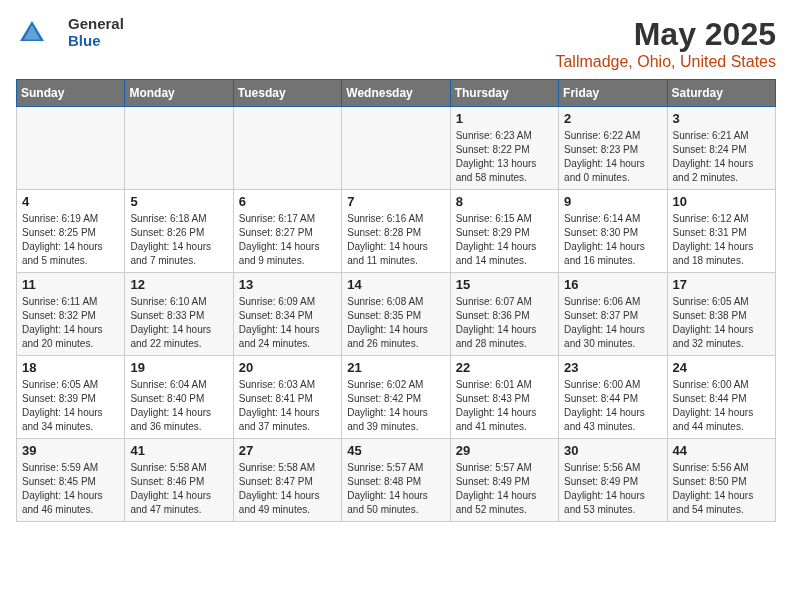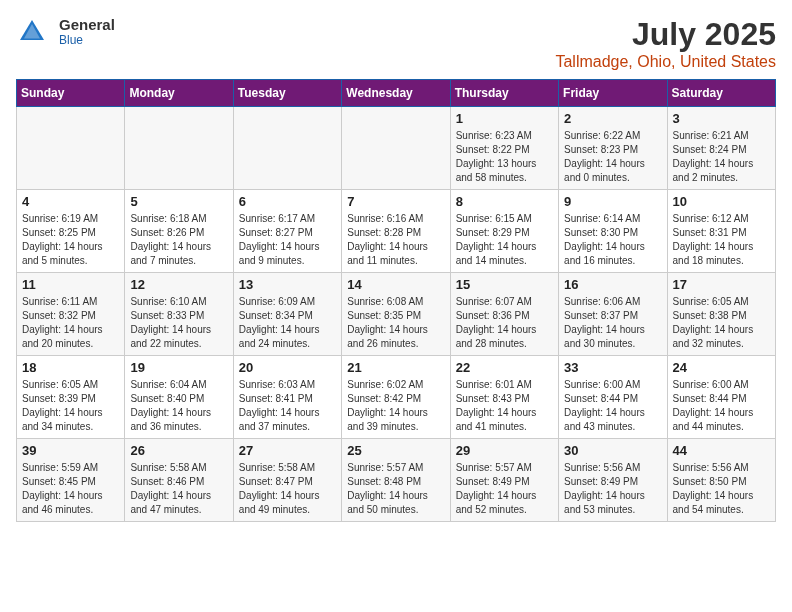--- a/index.html
+++ b/index.html
@@ -12,35 +12,35 @@
     }
     .header-area {
       display: flex;
       justify-content: space-between;
       align-items: flex-start;
       margin-bottom: 8px;
     }
     .logo {
       display: flex;
       align-items: center;
-      gap: 11px;
+      gap: 20px;
     }
     .logo-text {
       display: flex;
       flex-direction: column;
       line-height: 1.1;
     }
     .logo-general {
       font-size: 15px;
       font-weight: bold;
       color: #333;
     }
     .logo-blue {
-      font-size: 12px;
-      font-weight: normal;
+      font-size: 15px;
+      font-weight: bold;
       color: #1a5fa8;
     }
     .logo-icon {
       width: 32px;
       height: 32px;
     }
     .title-area {
       text-align: right;
     }
     .main-title {
@@ -51,21 +51,21 @@
     .sub-title {
       font-size: 16px;
       color: #c2410c;
     }
     table {
       width: 100%;
       border-collapse: collapse;
       font-size: 11px;
     }
     thead tr th {
-      background-color: #701a75;
+      background-color: #737373;
       color: #fff;
       padding: 6px 4px;
       text-align: left;
       font-size: 12px;
       font-weight: bold;
       border: 1px solid #1a5fa8;
     }
     tbody tr td {
       border: 1px solid #ccc;
       padding: 4px 5px;
@@ -103,21 +103,21 @@
     <svg class="logo-icon" viewBox="0 0 40 40" xmlns="http://www.w3.org/2000/svg">
       <polygon points="20,5 35,30 5,30" fill="#2176c7"></polygon>
       <polygon points="20,10 30,28 10,28" fill="#fff" opacity="0.3"></polygon>
     </svg>
     <div class="logo-text">
       <span class="logo-general">General</span>
       <span class="logo-blue">Blue</span>
     </div>
   </div>
   <div class="title-area">
-    <div class="main-title">July 2025</div>
+    <div class="main-title">May 2025</div>
     <div class="sub-title">Tallmadge, Ohio, United States</div>
   </div>
 </div>
 
 <table>
   <thead>
     <tr id="header-row">
         <th>Sunday</th>
         <th>Monday</th>
         <th>Tuesday</th>
@@ -221,43 +221,43 @@
         </td>
         <td>
           <div class="day-num">21</div>
           <div class="day-info">Sunrise: 6:02 AM<br>Sunset: 8:42 PM<br>Daylight: 14 hours and 39 minutes.</div>
         </td>
         <td>
           <div class="day-num">22</div>
           <div class="day-info">Sunrise: 6:01 AM<br>Sunset: 8:43 PM<br>Daylight: 14 hours and 41 minutes.</div>
         </td>
         <td>
-          <div class="day-num">33</div>
+          <div class="day-num">23</div>
           <div class="day-info">Sunrise: 6:00 AM<br>Sunset: 8:44 PM<br>Daylight: 14 hours and 43 minutes.</div>
         </td>
         <td>
           <div class="day-num">24</div>
           <div class="day-info">Sunrise: 6:00 AM<br>Sunset: 8:44 PM<br>Daylight: 14 hours and 44 minutes.</div>
         </td>
       </tr>
       <tr>
         <td>
           <div class="day-num">39</div>
           <div class="day-info">Sunrise: 5:59 AM<br>Sunset: 8:45 PM<br>Daylight: 14 hours and 46 minutes.</div>
         </td>
         <td>
-          <div class="day-num">26</div>
+          <div class="day-num">41</div>
           <div class="day-info">Sunrise: 5:58 AM<br>Sunset: 8:46 PM<br>Daylight: 14 hours and 47 minutes.</div>
         </td>
         <td>
           <div class="day-num">27</div>
           <div class="day-info">Sunrise: 5:58 AM<br>Sunset: 8:47 PM<br>Daylight: 14 hours and 49 minutes.</div>
         </td>
         <td>
-          <div class="day-num">25</div>
+          <div class="day-num">45</div>
           <div class="day-info">Sunrise: 5:57 AM<br>Sunset: 8:48 PM<br>Daylight: 14 hours and 50 minutes.</div>
         </td>
         <td>
           <div class="day-num">29</div>
           <div class="day-info">Sunrise: 5:57 AM<br>Sunset: 8:49 PM<br>Daylight: 14 hours and 52 minutes.</div>
         </td>
         <td>
           <div class="day-num">30</div>
           <div class="day-info">Sunrise: 5:56 AM<br>Sunset: 8:49 PM<br>Daylight: 14 hours and 53 minutes.</div>
         </td>

